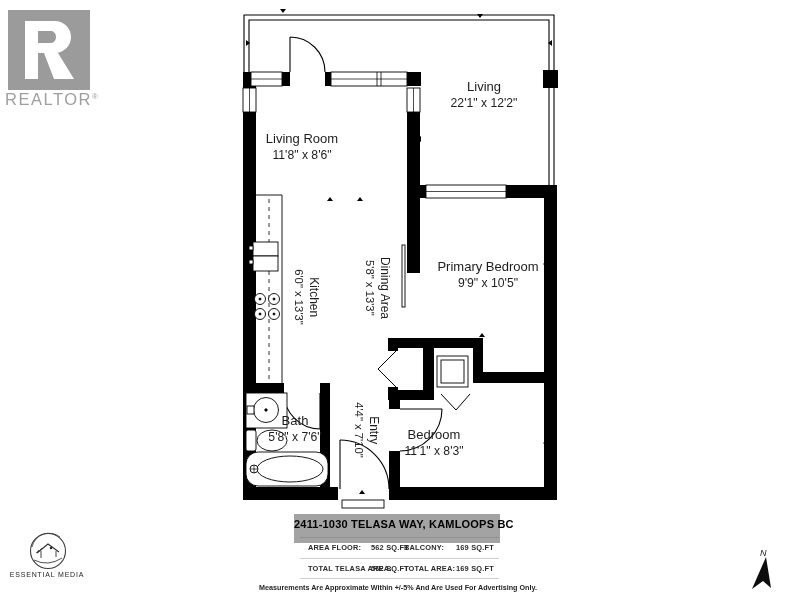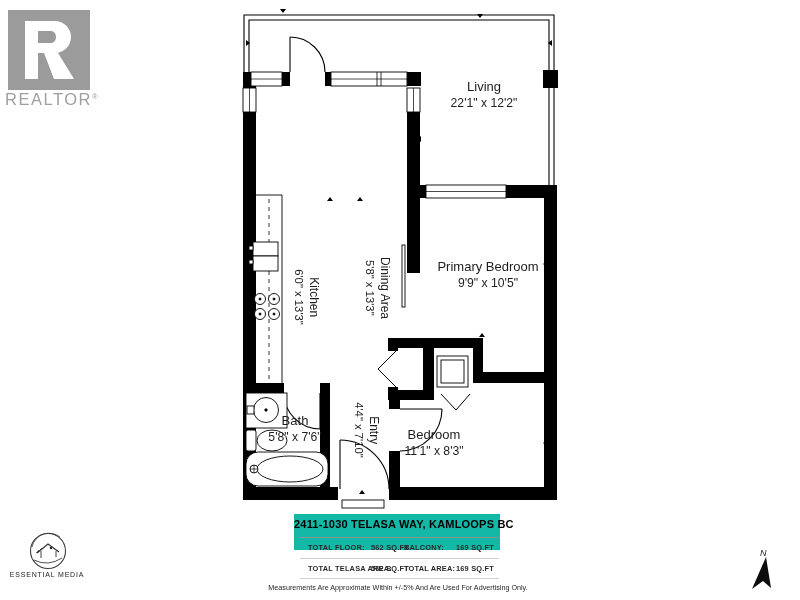--- a/index.html
+++ b/index.html
@@ -13,28 +13,28 @@
   .vlabel{position:absolute;transform:translate(-50%,-50%);writing-mode:vertical-rl;
           text-align:center;white-space:nowrap;color:#1d1d1d;line-height:1.25;}
   .vlabel .room-name{font-size:12px;}
   .vlabel .room-dims{font-size:11.3px;}
   
   .realtor-box{position:absolute;left:8px;top:10px;width:82px;height:80px;background:#9b9b9b;}
   .realtor-word{position:absolute;left:5px;top:90px;font-size:16.5px;letter-spacing:1.5px;
                 color:#9f9f9f;font-weight:400;}
   .realtor-word sup{font-size:8px;vertical-align:6px;letter-spacing:0;}
   
-  .address-bar{position:absolute;left:294px;top:514px;width:206px;height:36px;background:#14b8a6;
+  .address-bar{position:absolute;left:294px;top:514px;width:206px;height:29px;background:#a3a3a3;
                font-size:11px;font-weight:700;color:#000;text-align:left;line-height:20px;
                letter-spacing:.2px;white-space:nowrap;}
   .rule{position:absolute;height:1px;background:#a9a9a9;}
   .area-cell{position:absolute;font-size:7.4px;font-weight:700;color:#2a2a2a;
              letter-spacing:.2px;white-space:nowrap;}
   .disclaimer{position:absolute;left:398px;top:583px;transform:translateX(-50%);
-              font-size:7.2px;color:#1f1f1f;white-space:nowrap;font-weight:400;}
+              font-size:7.2px;color:#1f1f1f;white-space:nowrap;font-weight:700;}
   
   .em-text{position:absolute;left:7px;top:571px;width:80px;text-align:center;
            font-size:7px;letter-spacing:.8px;color:#222;}
   .north-n{position:absolute;left:760px;top:548px;font-size:9px;font-style:italic;color:#111;}
 </style>
 </head>
 <body>
 
 <div id="canvas">
 
@@ -196,20 +196,24 @@
       <polygon points="479,337 485,337 482,333"></polygon>
       <polygon points="359,494 365,494 362,490"></polygon>
       <polygon points="425,493 431,493 428,489"></polygon>
     </g>
   </svg>
 
   <div class="room-label" style="left:484px;top:95px">
     <div class="room-name">Living</div>
     <div class="room-dims">22'1" x 12'2"</div>
   </div>
+  <div class="room-label" style="left:302px;top:147px">
+    <div class="room-name">Living Room</div>
+    <div class="room-dims">11'8" x 8'6"</div>
+  </div>
   <div class="room-label" style="left:488px;top:275px">
     <div class="room-name">Primary Bedroom</div>
     <div class="room-dims">9'9" x 10'5"</div>
   </div>
   <div class="room-label" style="left:434px;top:443px">
     <div class="room-name">Bedroom</div>
     <div class="room-dims">11'1" x 8'3"</div>
   </div>
   <div class="room-label" style="left:295px;top:429px">
     <div class="room-name">Bath</div>
@@ -228,21 +232,21 @@
     <div class="room-dims">4'4" x 7'10"</div>
   </div>
 
   <div class="address-bar">2411-1030 TELASA WAY, KAMLOOPS BC</div>
 
   <div class="rule" style="left:300px;top:537px;width:199px;background:#8f8f8f"></div>
   <div class="rule" style="left:300px;top:558px;width:199px;background:#cfcfcf"></div>
   <div class="rule" style="left:300px;top:578px;width:199px;background:#cfcfcf"></div>
 
   <div>
-    <span class="area-cell" style="left:308px;top:543px">TOTAL FLOOR:</span>
+    <span class="area-cell" style="left:308px;top:543px">AREA FLOOR:</span>
     <span class="area-cell" style="left:371px;top:543px">562 SQ.FT</span>
     <span class="area-cell" style="left:404px;top:543px">BALCONY:</span>
     <span class="area-cell" style="left:456px;top:543px">169 SQ.FT</span>
     <span class="area-cell" style="left:308px;top:564px">TOTAL TELASA AREA:</span>
     <span class="area-cell" style="left:371px;top:564px">562 SQ.FT</span>
     <span class="area-cell" style="left:404px;top:564px">TOTAL AREA:</span>
     <span class="area-cell" style="left:456px;top:564px">169 SQ.FT</span>
   </div>
 
   <div class="disclaimer">Measurements Are Approximate Within +/-5% And Are Used For Advertising Only.</div>

